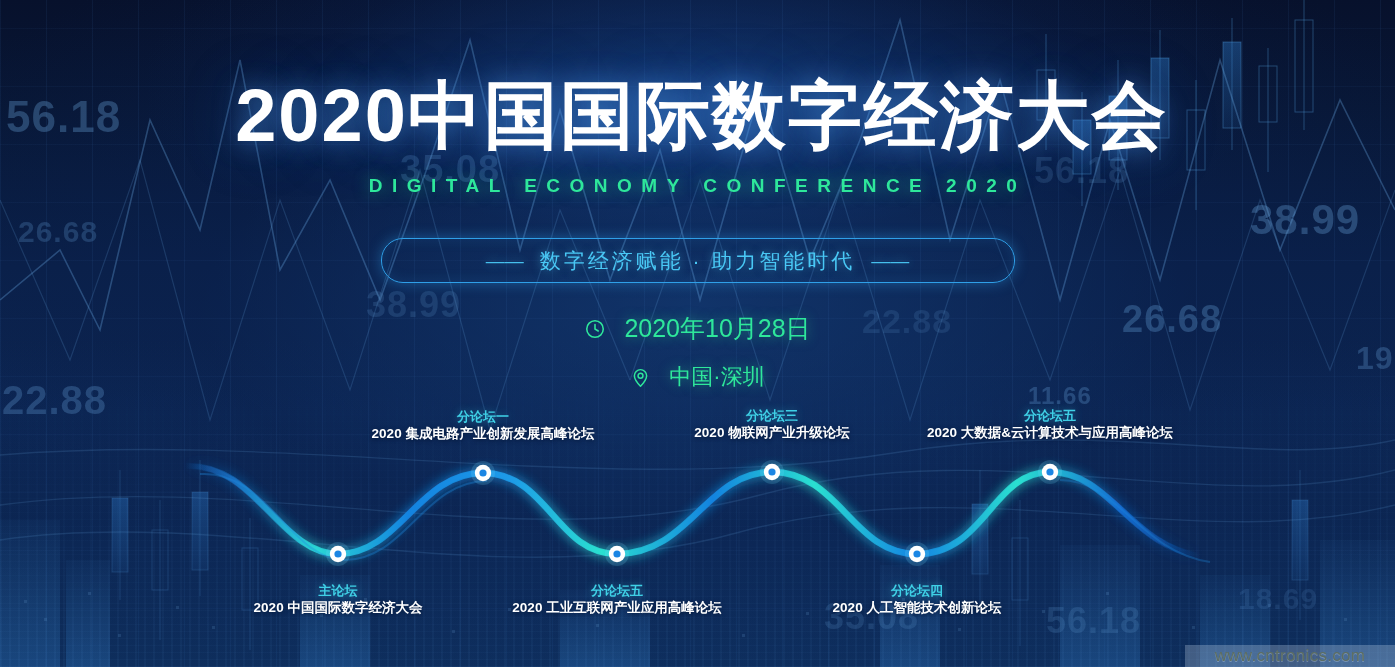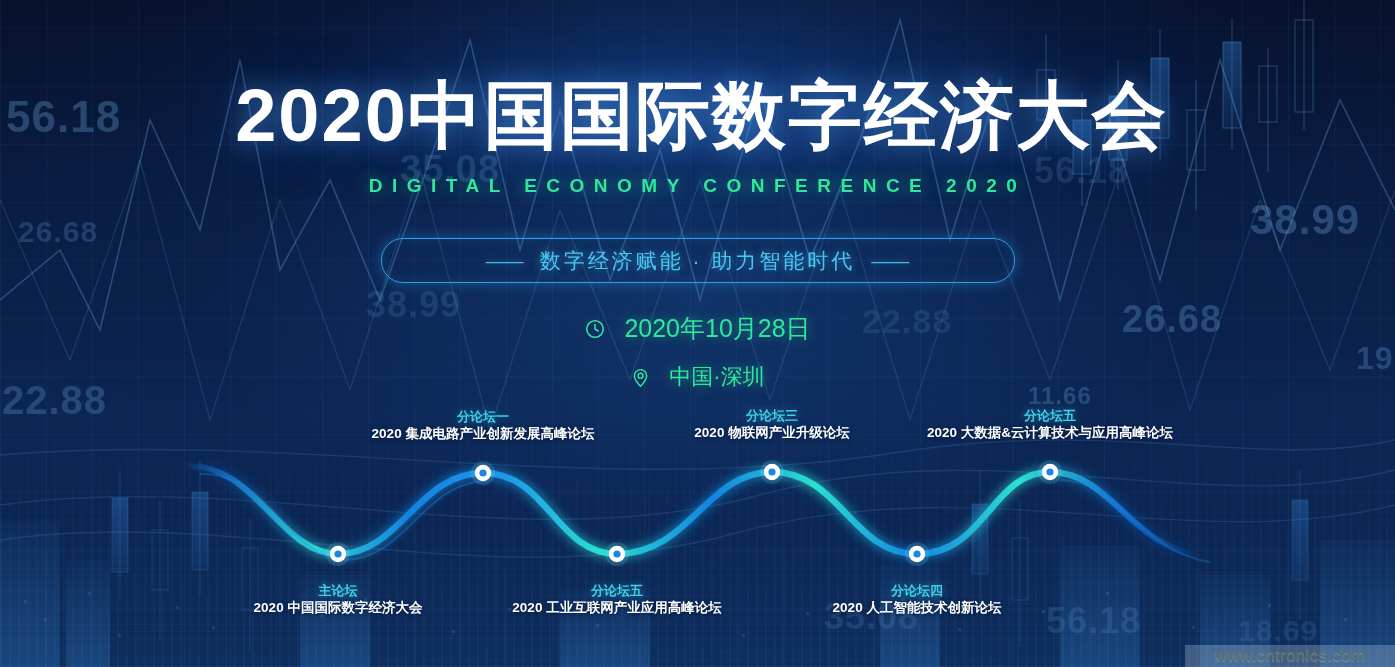--- a/index.html
+++ b/index.html
@@ -281,21 +281,21 @@
       <div class="ticker" style="left: 400px; top: 148px; font-size: 38px; color: rgba(116, 178, 236, 0.2);">35.08</div>
       <div class="ticker" style="left: 366px; top: 284px; font-size: 36px; color: rgba(116, 178, 236, 0.16);">38.99</div>
       <div class="ticker" style="left: 862px; top: 302px; font-size: 34px; color: rgba(116, 178, 236, 0.14);">22.88</div>
       <div class="ticker" style="left: 1034px; top: 150px; font-size: 36px; color: rgba(116, 178, 236, 0.16);">56.18</div>
       <div class="ticker" style="left: 1250px; top: 196px; font-size: 42px; color: rgba(116, 178, 236, 0.3);">38.99</div>
       <div class="ticker" style="left: 1122px; top: 298px; font-size: 38px; color: rgba(116, 178, 236, 0.28);">26.68</div>
       <div class="ticker" style="left: 1028px; top: 382px; font-size: 24px; color: rgba(116, 178, 236, 0.26);">11.66</div>
       <div class="ticker" style="left: 1356px; top: 340px; font-size: 32px; color: rgba(116, 178, 236, 0.26);">19.</div>
       <div class="ticker" style="left: 824px; top: 596px; font-size: 36px; color: rgba(116, 178, 236, 0.16);">35.08</div>
       <div class="ticker" style="left: 1046px; top: 600px; font-size: 36px; color: rgba(116, 178, 236, 0.16);">56.18</div>
-      <div class="ticker" style="left: 1238px; top: 614px; font-size: 30px; color: rgba(116, 178, 236, 0.13);">18.69</div>
+      <div class="ticker" style="left: 1238px; top: 582px; font-size: 30px; color: rgba(116, 178, 236, 0.13);">18.69</div>
     </div>
 
   <div class="title">2020中国国际数字经济大会</div>
   <div class="subtitle">DIGITAL ECONOMY CONFERENCE 2020</div>
 
   <div class="slogan-wrap">
     <div class="slogan">
       <span class="dash">——</span>
       <span>数字经济赋能 · 助力智能时代</span>
       <span class="dash">——</span>

